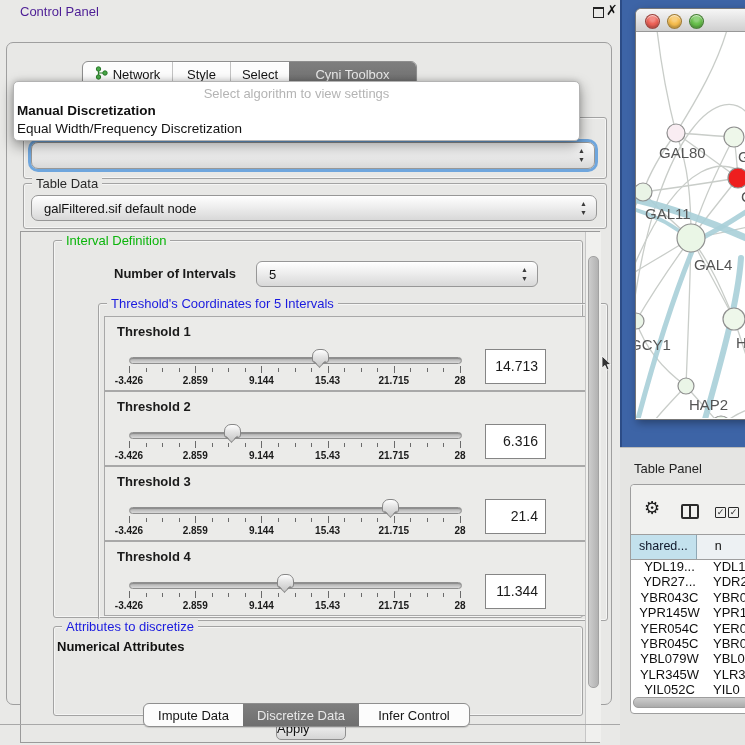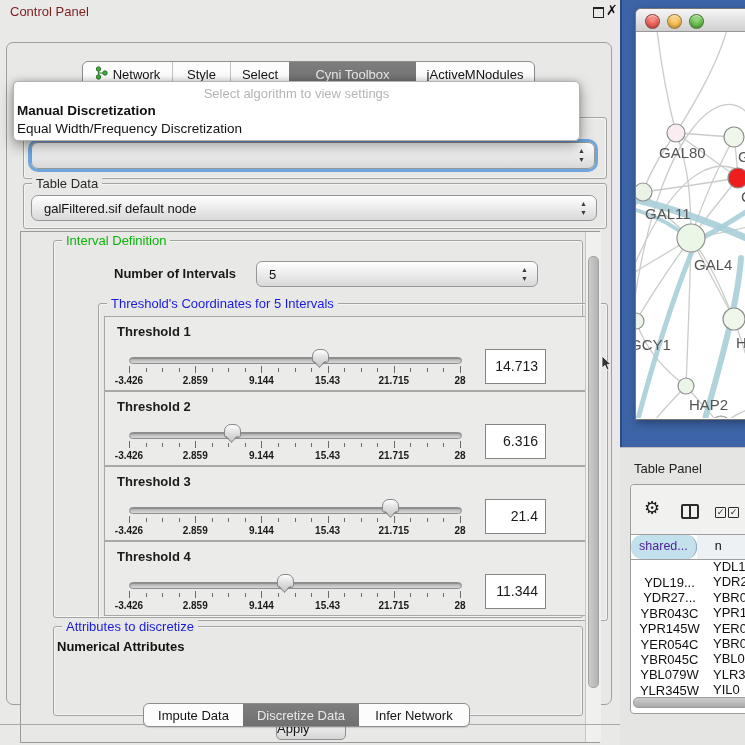--- a/index.html
+++ b/index.html
@@ -3,21 +3,21 @@
 <meta charset="utf-8">
 <style>
   html,body{margin:0;padding:0;}
   #root{position:relative;width:745px;height:745px;overflow:hidden;
         font-family:"Liberation Sans","DejaVu Sans",sans-serif;font-size:13px;color:#1a1a1a;
         background:#e9e9e7;-webkit-font-smoothing:antialiased;}
   .abs{position:absolute;}
 
   
   .left-panel{left:0;top:0;width:620px;height:745px;background:#e9e9e7;}
-  .titlebar-text{left:10px;top:4px;font-size:13px;color:#7f1d1d;}
+  .titlebar-text{left:20px;top:4px;font-size:13px;color:#4c1d95;}
   .float-btn{left:593px;top:7px;width:9px;height:8px;border:1px solid #222;border-top:2px solid #222;background:transparent;}
   .close-btn{left:606px;top:2px;font-size:14px;font-weight:bold;color:#111;}
 
   .tabbar{left:82px;top:30px;height:24px;display:flex;border:1px solid #8e8e8e;border-radius:6px;
           background:#fcfcfc;box-shadow:0 1px 1px rgba(0,0,0,.18), inset 0 1px 0 #fff;overflow:hidden;z-index:6;margin-top:31px;}
   .tab{display:flex;align-items:center;justify-content:center;gap:5px;font-size:13px;color:#141414;height:24px;box-sizing:border-box;}
   .tab.sel{background:linear-gradient(#7e7e7e,#6f6f6f);color:#e9e9e9;}
   .tab.sepr{border-right:1px solid #c3c3c3;}
 
   .content-panel{left:6px;top:42px;width:604px;height:661px;border:1px solid #9f9f9f;border-radius:7px;background:#e8e8e6;}
@@ -104,25 +104,25 @@
   .tp-sep{left:620px;top:447px;width:125px;height:1px;background:#bdbdbb;}
   .tp-area{left:620px;top:448px;width:125px;height:297px;background:#e5e5e3;}
   .tp-box{left:630px;top:484px;width:120px;height:228px;background:#fff;border:1px solid #9e9e9e;border-radius:4px;}
   .tp-toolbar{position:absolute;left:0;top:0;width:100%;height:49px;background:#f1f1ef;border-radius:4px 0 0 0;}
   .gear{position:absolute;left:13px;top:12px;font-size:18px;color:#1c1c1c;font-family:"DejaVu Sans",sans-serif;}
   .spliticon{position:absolute;left:50px;top:19px;width:14px;height:11px;border:2px solid #2b2b2b;border-radius:2px;}
   .spliticon::after{content:'';position:absolute;left:5.5px;top:0;width:2px;height:11px;background:#2b2b2b;}
   .cb{position:absolute;top:22px;width:9px;height:9px;border:1.5px solid #2b2b2b;border-radius:1px;font-size:9px;line-height:9px;
       text-align:center;font-weight:bold;color:#2b2b2b;}
   .tp-header{position:absolute;left:0;top:49px;width:100%;height:24px;border-top:1px solid #9e9e9e;border-bottom:1px solid #9e9e9e;display:flex;}
-  .tp-h1{width:77px;background:#c3e1ed;border-right:1px solid #8fa8b5;text-align:center;line-height:23px;font-size:12.5px;color:#4c1d95;border-radius:11px;}
+  .tp-h1{width:77px;background:#c3e1ed;border-right:1px solid #8fa8b5;text-align:center;line-height:23px;font-size:12.5px;color:#0f172a;}
   .tp-h2{width:43px;background:#edf1f3;padding-left:18px;line-height:23px;font-size:12.5px;color:#111;}
   .tp-rows{position:absolute;left:0;top:74px;width:100%;height:136px;overflow:hidden;}
   .tp-row{display:flex;height:15.4px;font-size:13px;color:#101010;}
-  .tp-c1{width:77px;text-align:center;white-space:nowrap;margin-top:16px;}
+  .tp-c1{width:77px;text-align:center;white-space:nowrap;}
   .tp-c2{padding-left:5px;white-space:nowrap;}
   .tp-hscroll{position:absolute;left:2px;top:212px;width:114px;height:9px;}
   .tp-hthumb{position:absolute;left:0;top:0;width:114px;height:9px;border-radius:5px;
              background:linear-gradient(#cdcdcd,#ababab);border:1px solid #9d9d9d;}
 
   .cursor{left:601px;top:356px;width:12px;height:16px;z-index:30;}
 </style>
 </head>
 <body>
 
@@ -145,23 +145,20 @@
           <div class="tablabel">Network</div>
         </div>
         <div class="tab sepr" style="width: 58px;">
           <div class="tablabel">Style</div>
         </div>
         <div class="tab" style="width: 58px;">
           <div class="tablabel">Select</div>
         </div>
         <div class="tab sel" style="width: 127px;">
           <div class="tablabel">Cyni Toolbox</div>
-        </div>
-        <div class="tab" style="width: 118px;">
-          <div class="tablabel">jActiveMNodules</div>
         </div>
       </div>
 
     <div class="abs content-panel">
 
       <div class="abs group algo-group">
         <span class="group-title t-green">Discretization Algorithm</span>
       </div>
       <div class="abs maccombo algo-combo">
         <span class="stepper">▲<br>▼</span>
@@ -361,21 +358,21 @@
 
     <div class="abs bottom-line"></div>
     <div class="abs bottombar" id="bottom-tabs">
         <div class="tab" style="width: 99px;">
           <div class="tablabel">Impute Data</div>
         </div>
         <div class="tab sel" style="width: 116px;">
           <div class="tablabel">Discretize Data</div>
         </div>
         <div class="tab" style="width: 110px;">
-          <div class="tablabel">Infer Network</div>
+          <div class="tablabel">Infer Control</div>
         </div>
       </div>
   </div>
 
   <div class="abs popup">
     <div class="popup-hint">Select algorithm to view settings</div>
     <div class="popup-list" id="popup-list">
         <div class="popt bold">Manual Discretization</div>
         <div class="popt">Equal Width/Frequency Discretization</div>
       </div>

